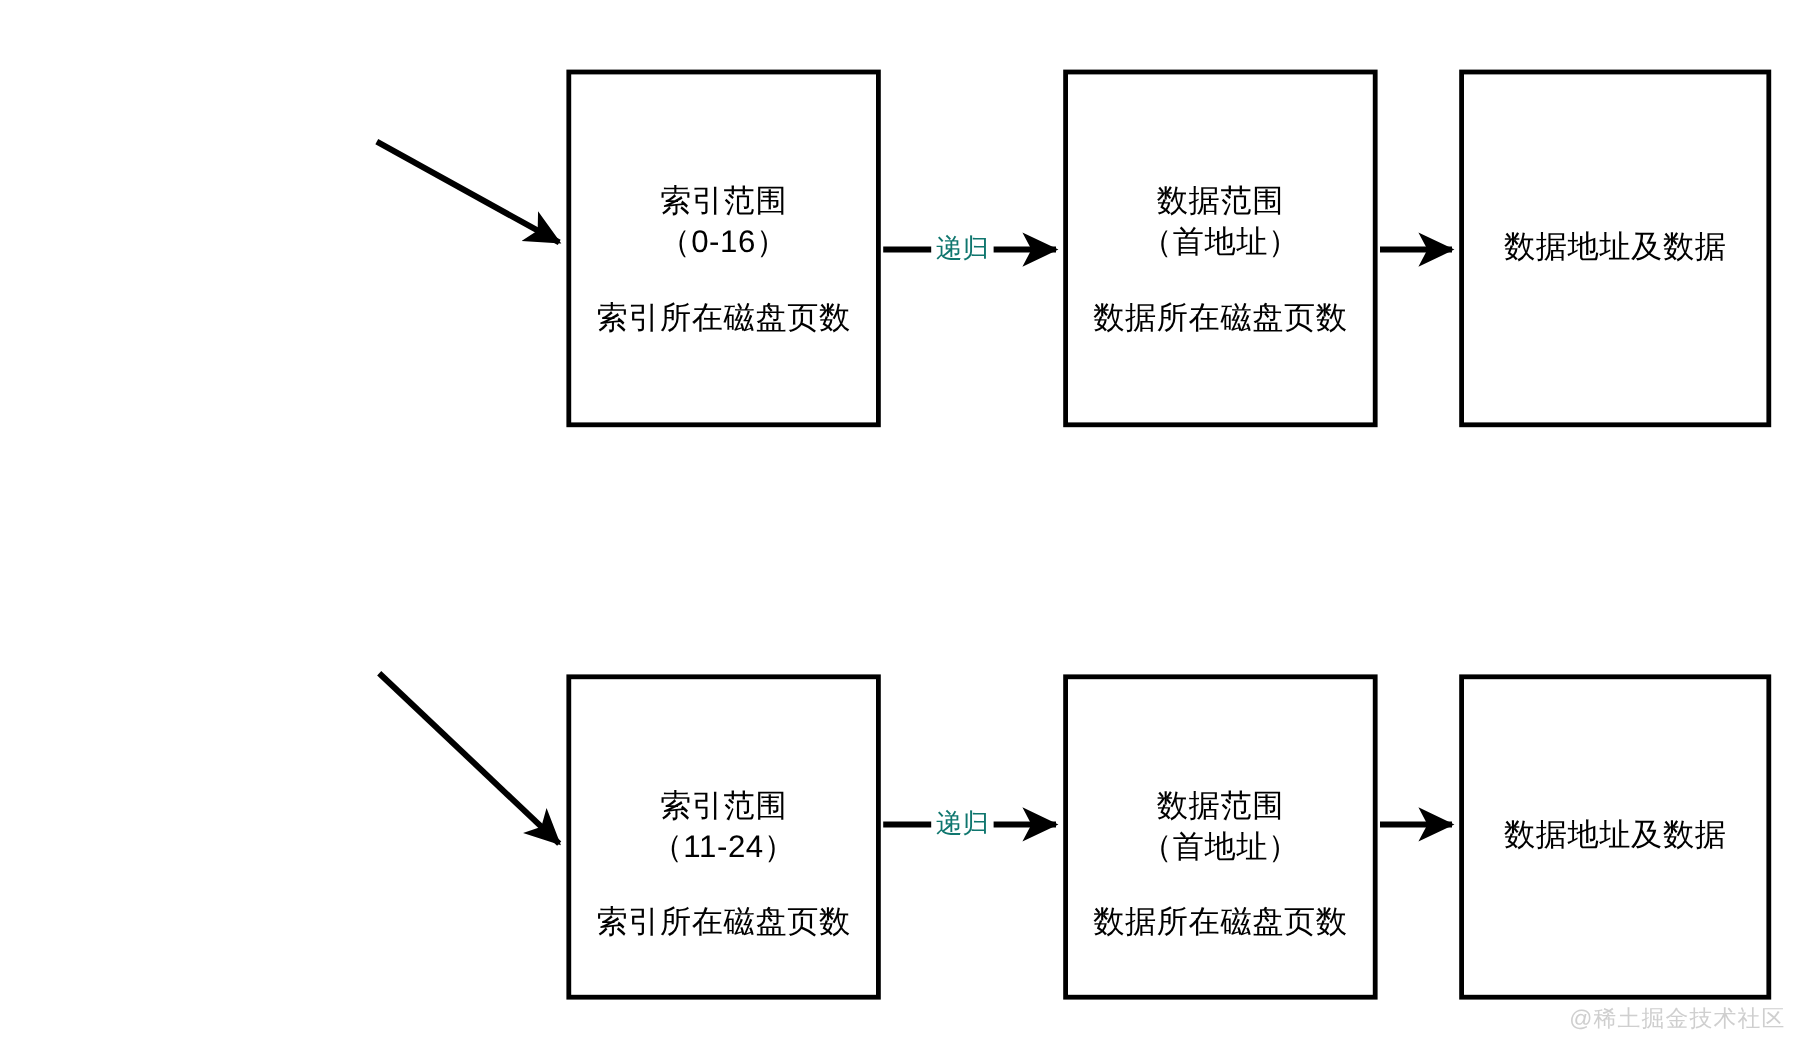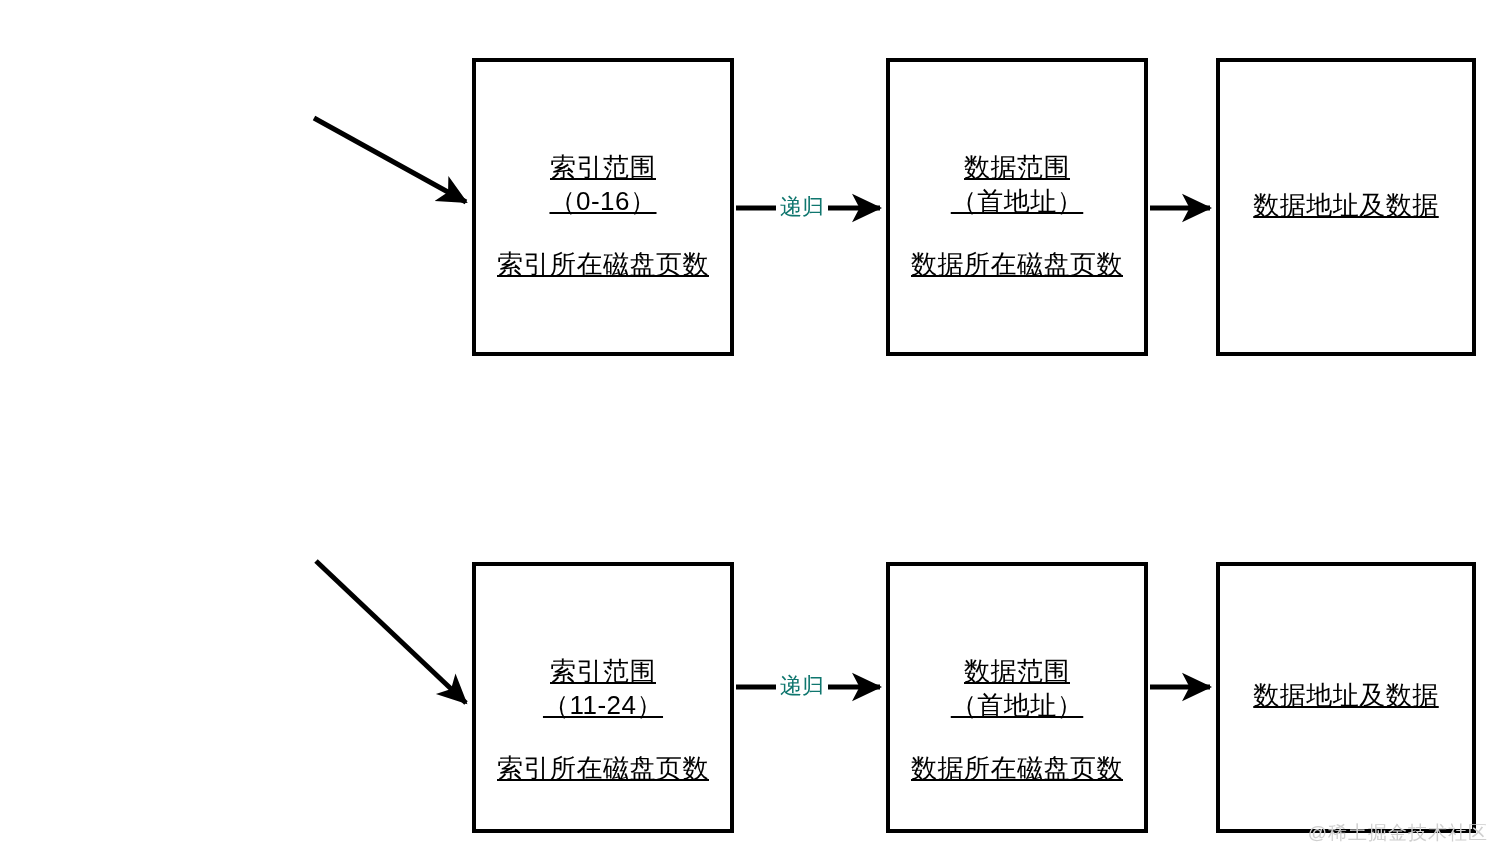--- a/index.html
+++ b/index.html
@@ -39,21 +39,20 @@
   #node-query {
     left: 41px;
     top: 41px;
     width: 277px;
     height: 784px;
     justify-content: center;
   }
   
   .node-index, .node-datarange, .node-dataaddr {
     justify-content: flex-start;
-    text-decoration: underline;
   }
   .node-index .stack, .node-datarange .stack {
     margin-top: 88px;
     display: flex;
     flex-direction: column;
     align-items: center;
   }
   .node-index .line-gap, .node-datarange .line-gap {
     height: 28px;
   }
@@ -91,21 +90,21 @@
     padding: 0 4px;
     white-space: nowrap;
     line-height: 1;
   }
   #edge-label-recursion-1 { left: 776px; top: 196px; }
   #edge-label-recursion-2 { left: 776px; top: 675px; }
 
   #watermark {
     position: absolute;
     right: 24px;
-    bottom: 20px;
+    bottom: 4px;
     font-size: 19px;
     color: #cfcfcf;
     white-space: nowrap;
     letter-spacing: 1px;
   }
 </style>
 </head>
 <body>
 
 <div id="canvas">

